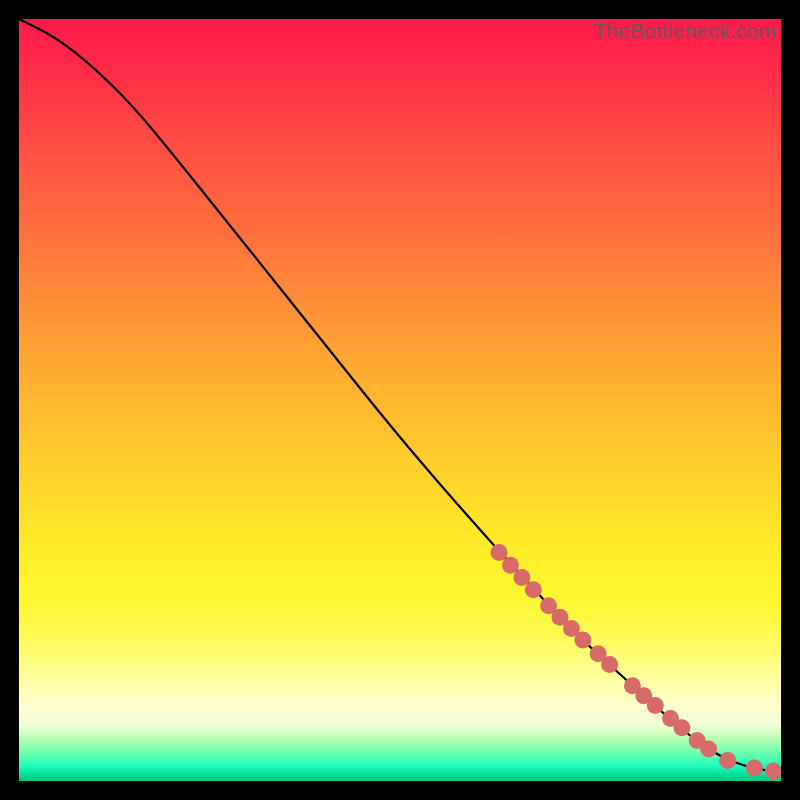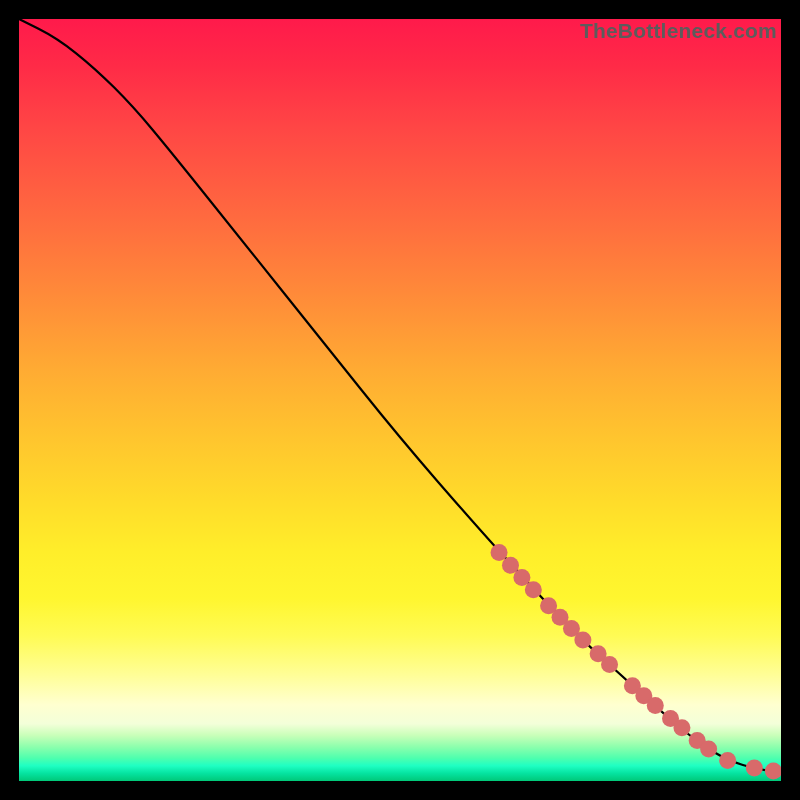--- a/index.html
+++ b/index.html
@@ -51,21 +51,21 @@
       #1fffc3 98%,
       #05e3a0 99%,
       #00c878 100%
     );
   }
   .watermark {
     position: absolute;
     top: 0;
     right: 4px;
     font-size: 21px;
-    font-weight: 700;
+    font-weight: 400;
     color: #5c5c5c;
     letter-spacing: 0.2px;
     user-select: none;
   }
   svg.overlay {
     position: absolute;
     inset: 0;
     width: 762px;
     height: 762px;
   }

